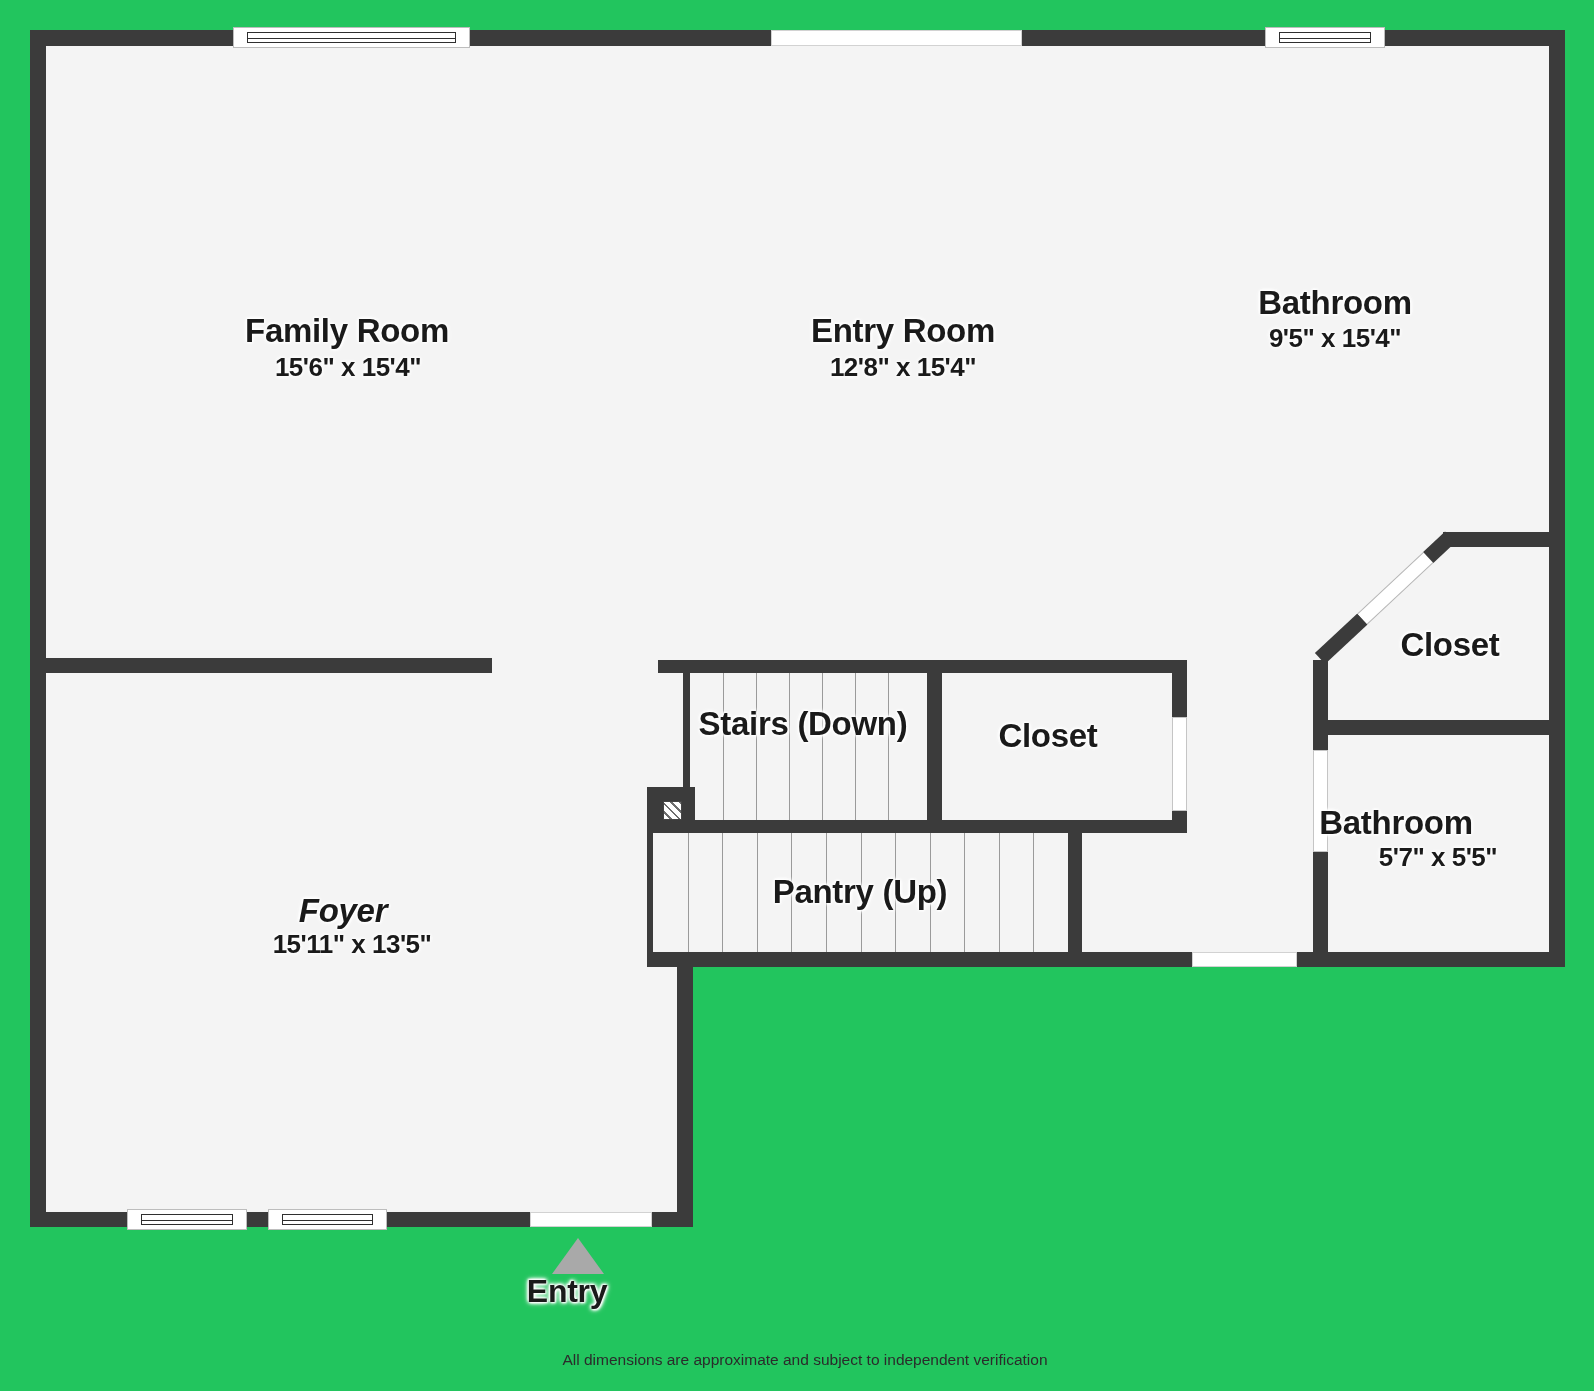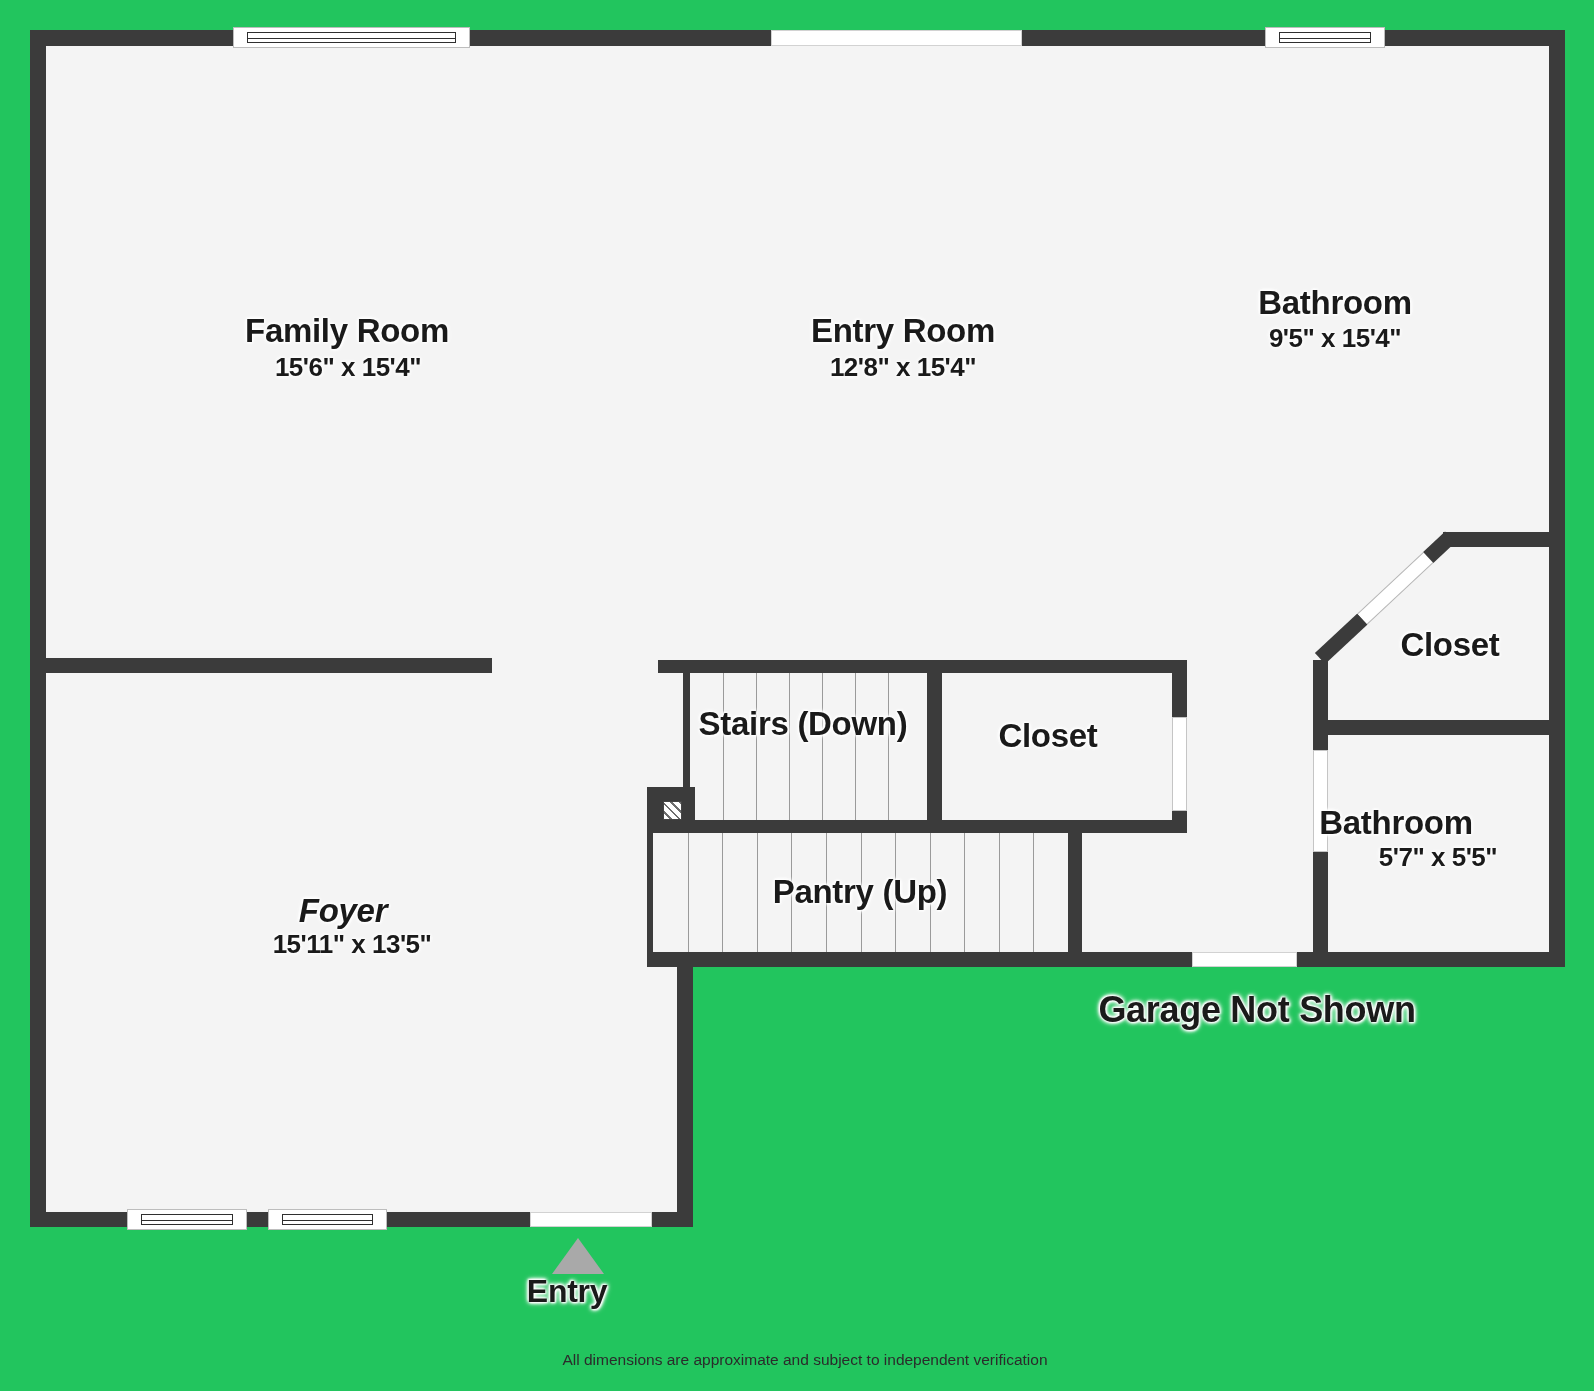--- a/index.html
+++ b/index.html
@@ -143,19 +143,18 @@
   <div class="lbl" style="left:803px;top:724px;">Stairs (Down)</div>
 
   <div class="lbl" style="left:860px;top:892px;">Pantry (Up)</div>
 
   <div class="lbl" style="left:1396px;top:823px;">Bathroom</div>
   <div class="dims" style="left:1438px;top:857px;">5'7" x 5'5"</div>
 
   <div class="lbl" style="left:343px;top:911px;font-style:italic;">Foyer</div>
   <div class="dims" style="left:352px;top:944px;">15'11" x 13'5"</div>
 
-  <div class="lbl garage-note" style="left:1257px;top:1010px;">Garage Not Shown</div>
 
   <div class="entry-arrow"></div>
   <div class="lbl entry-lbl" style="left:567px;top:1291px;text-align:center;">Entry</div>
 
   <div class="footer">All dimensions are approximate and subject to independent verification</div>
 </div>
 
 </body></html>

